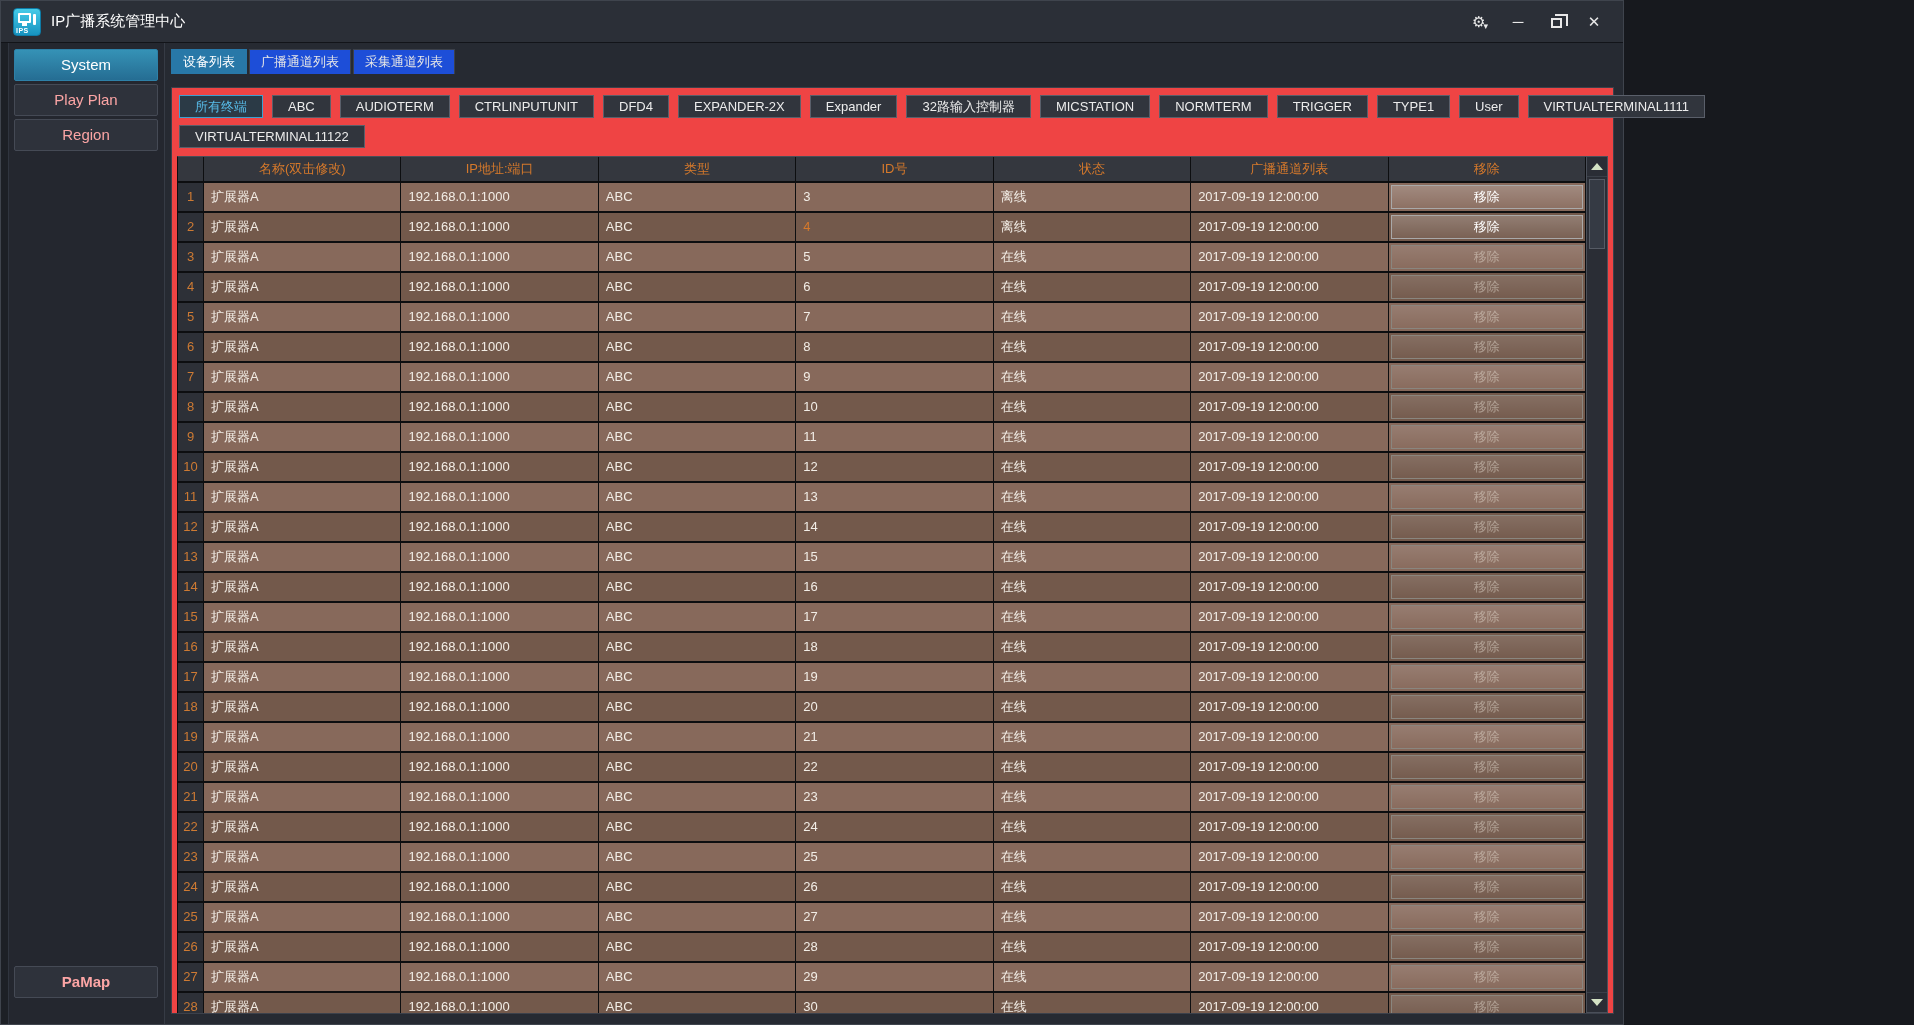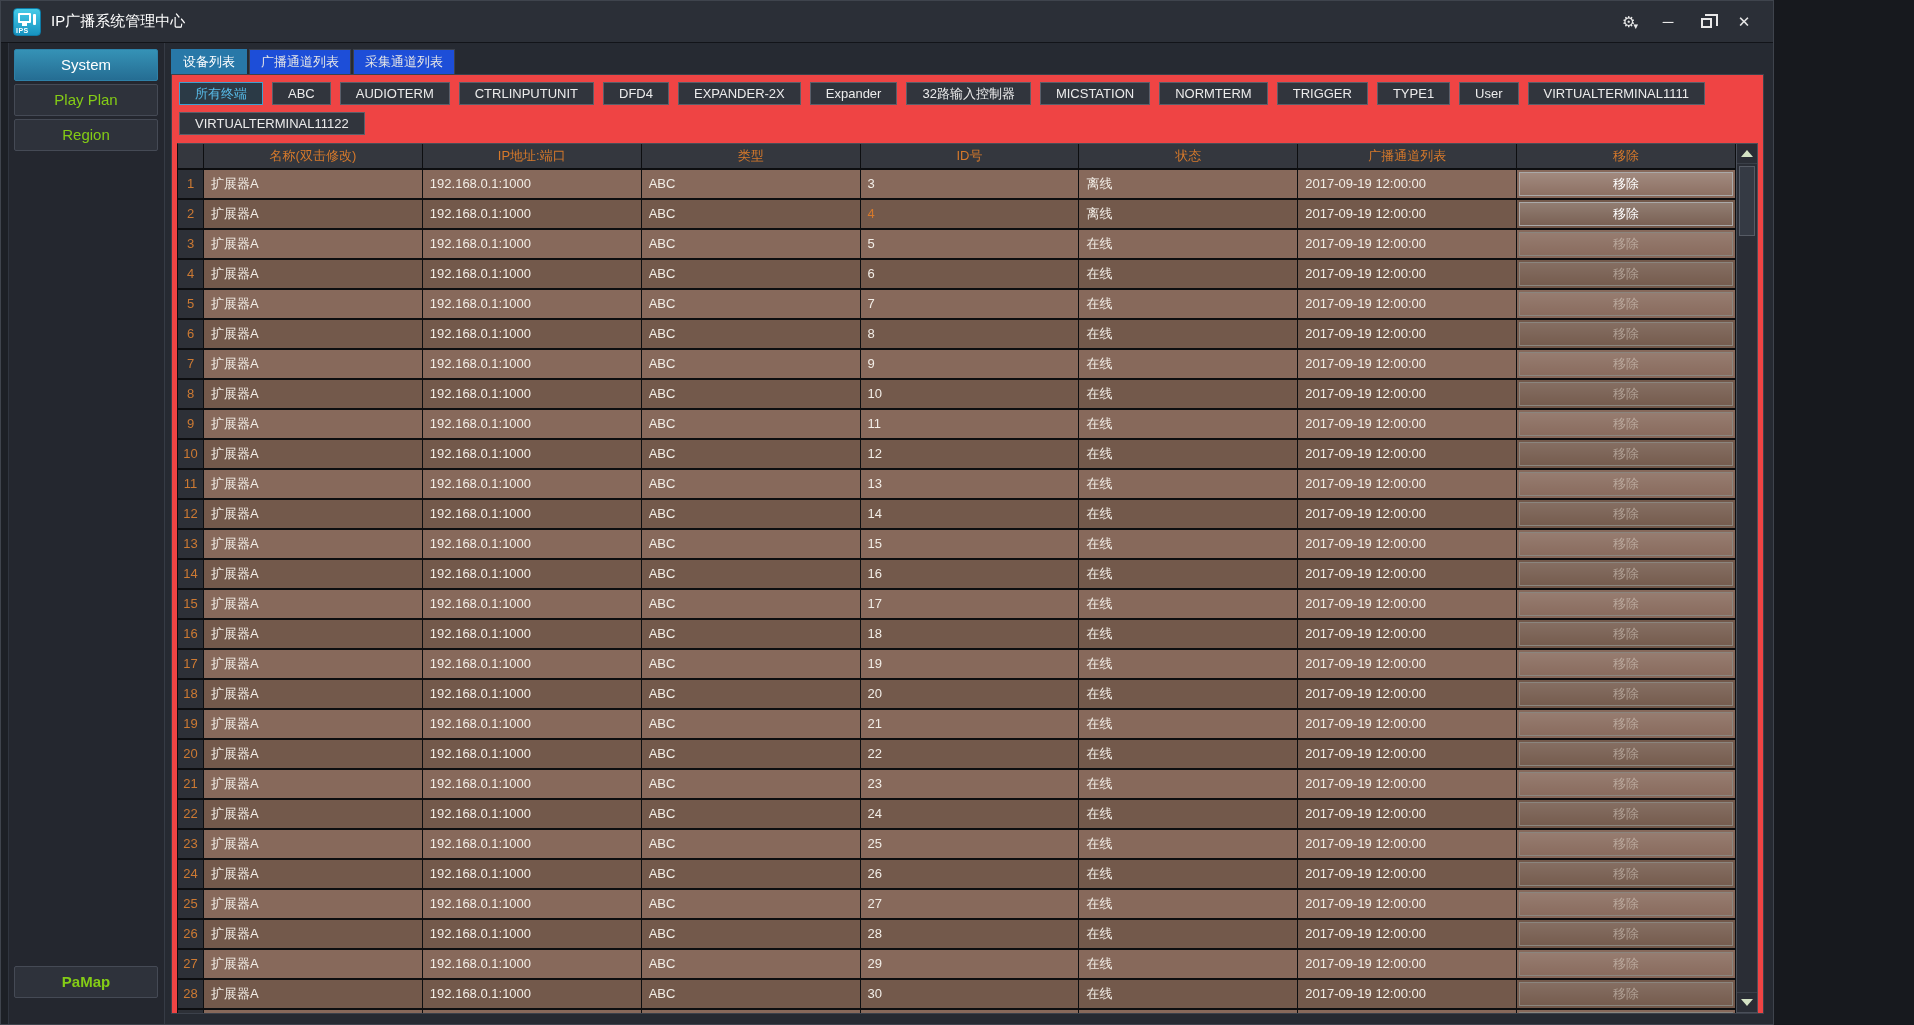--- a/index.html
+++ b/index.html
@@ -1,18 +1,18 @@
 <!DOCTYPE html>
 <html style="--accent-blue: #2878a8; --header-orange: #d6792b; --row-light: #87695b; --row-dark: #73594b; --status-text: #f2ede6; --icon-teal: #2bb7dc;"><head>
 <meta charset="utf-8">
 <style>
   * { box-sizing: border-box; margin: 0; padding: 0; }
   html,body { width:1914px; height:1025px; overflow:hidden; background:#17191e;
     font-family:"Liberation Sans", sans-serif; }
-  .window { width:1774px; height:1025px; border:1px solid #3f444d; background:#262a32;
+  .window { width:1624px; height:1025px; border:1px solid #3f444d; background:#262a32;
     display:flex; flex-direction:column; }
 
   
   .titlebar { height:42px; background:#2b2f37; border-bottom:1px solid #121419;
     display:flex; align-items:center; padding:0 14px 0 12px; flex:0 0 auto; }
   .app-icon { width:28px; height:28px; border-radius:4px; position:relative; margin-right:10px;
     background:linear-gradient(180deg,#45cbe8,#1793c0); border:1px solid #0e7ba6; }
   .app-icon .monitor { position:absolute; left:4px; top:4px; width:13px; height:10px;
     border:2px solid #fff; border-radius:1px; background:transparent; }
   .app-icon .stand { position:absolute; left:8px; top:14px; width:5px; height:3px; background:#fff; }
@@ -26,26 +26,26 @@
   .restore-glyph { width:11px; height:10px; border:2px solid #e9e9e9; position:relative; background:#2b2f37; margin-top:3px;}
   .restore-glyph:before { content:""; position:absolute; left:2px; top:-6px; width:11px; height:10px;
     border:2px solid #e9e9e9; border-bottom:none; border-left:none; }
 
   
   .app-body { flex:1; display:flex; min-height:0;justify-content:flex-end; }
   .sidebar { width:164px; flex:0 0 auto; background:#24272f; border-right:1px solid #363b45;
     display:flex; flex-direction:column; position:relative; padding-top:4px; }
   .side-strip { position:absolute; left:0; top:0; bottom:0; width:8px; background:#1d2026; border-right:1px solid #30353f; }
   .side-btn { margin:2px 6px 3px 13px; height:32px; line-height:30px; text-align:center;
-    color:#84cc16; font-size:15px; background:#2e323b; border:1px solid #454a55; border-radius:2px; }
+    color:#fca5a5; font-size:15px; background:#2e323b; border:1px solid #454a55; border-radius:2px; }
   .side-btn.active { background:linear-gradient(180deg,#3592b6,#256d93); border-color:#2e81a8; color:#fff; }
   .side-spacer { flex:1; }
   .side-bottom { padding-bottom:23px;font-weight:bold; }
 
-  .main { flex:1; min-width:0; display:flex; flex-direction:column; padding:6px 9px 10px 6px; }
+  .main { flex:1; min-width:0; display:flex; flex-direction:column; padding:6px 9px 10px 6px;gap:13px; }
 
   
   .tabbar { display:flex; height:25px; flex:0 0 auto; }
   .tab { padding:0 11px; line-height:23px; font-size:13px; color:#e6e6e6;
     background:#1d4ed8; border:1px solid #3c414b; border-bottom:none; margin-right:2px; }
   .tab.active { background:var(--accent-blue); border-color:var(--accent-blue); color:#fff; }
 
   
   .panel { flex:1; min-height:0; border:1px solid #3c414b; background:#ef4444;
     padding:5px 5px 0 5px; display:flex; flex-direction:column; }

